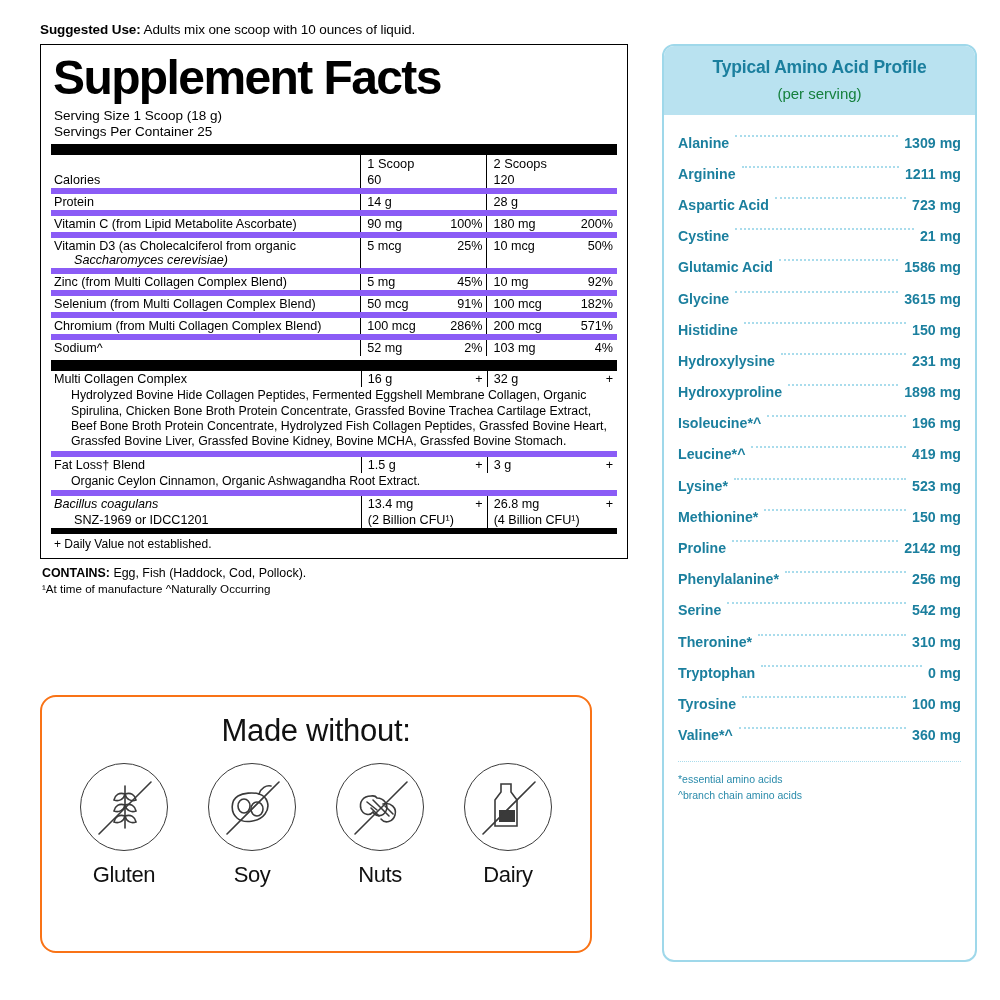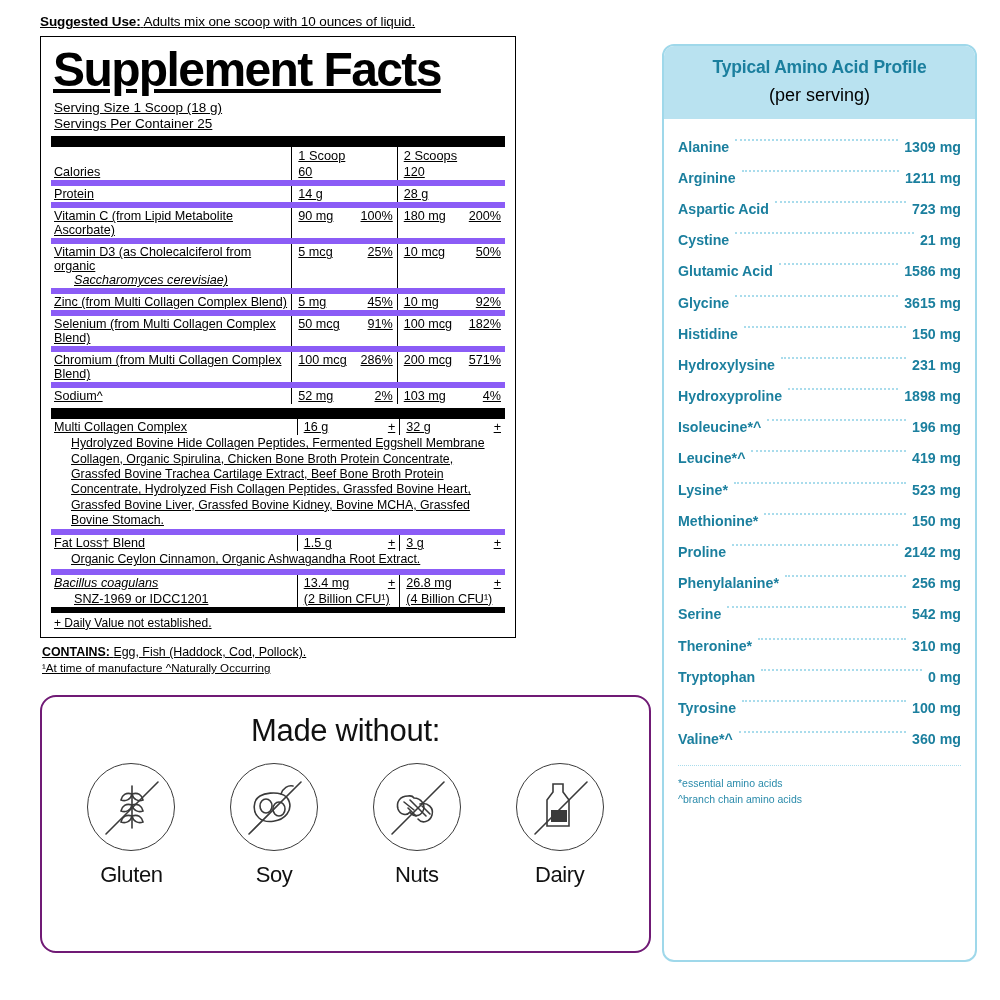--- a/index.html
+++ b/index.html
@@ -12,23 +12,22 @@
   }
   .page {
     position: relative;
     width: 1000px; height: 1000px;
     overflow: hidden;
   }
 
   
   .left-col {
     position: absolute;
-    left: 40px; top: 14px;
-    width: 476px;
-    text-decoration: underline;
+    left: 40px; top: 22px;
+    width: 588px;
   }
   .suggested-use {
     font-size: 13.5px;
     margin-bottom: 7px;
     letter-spacing: -0.1px;
   }
   .suggested-use b { font-weight: bold; }
 
   .sf-panel {
     border: 1.5px solid #000;
@@ -97,22 +96,22 @@
     line-height: 1.3;
     margin-left: 2px;
   }
   .contains b { font-weight: bold; }
   .contains-sub { font-size: 11.6px; }
 
   
   .made-without {
     position: absolute;
     left: 40px; top: 695px;
-    width: 611px; height: 258px;
-    border: 2px solid #701a75;
+    width: 552px; height: 258px;
+    border: 2px solid #f97316;
     border-radius: 16px;
     background: #fff;
   }
   .mw-title {
     text-align: center;
     font-size: 31px;
     margin-top: 16px;
     letter-spacing: -0.3px;
     color: #111;
   }
@@ -155,22 +154,22 @@
     text-align: center;
   }
   .amino-head h2 {
     margin: 0;
     font-size: 17.5px;
     font-weight: bold;
     color: #1b7f9e;
     letter-spacing: -0.2px;
   }
   .amino-head .per {
-    font-size: 18px;
-    color: #000000;
+    font-size: 15px;
+    color: #15803d;
     margin-top: 7px;
   }
   .amino-list {
     padding: 12px 14px 6px 14px;
   }
   .amino-row {
     display: flex;
     align-items: flex-start;
     font-size: 14.2px;
     color: #1b7f9e;

